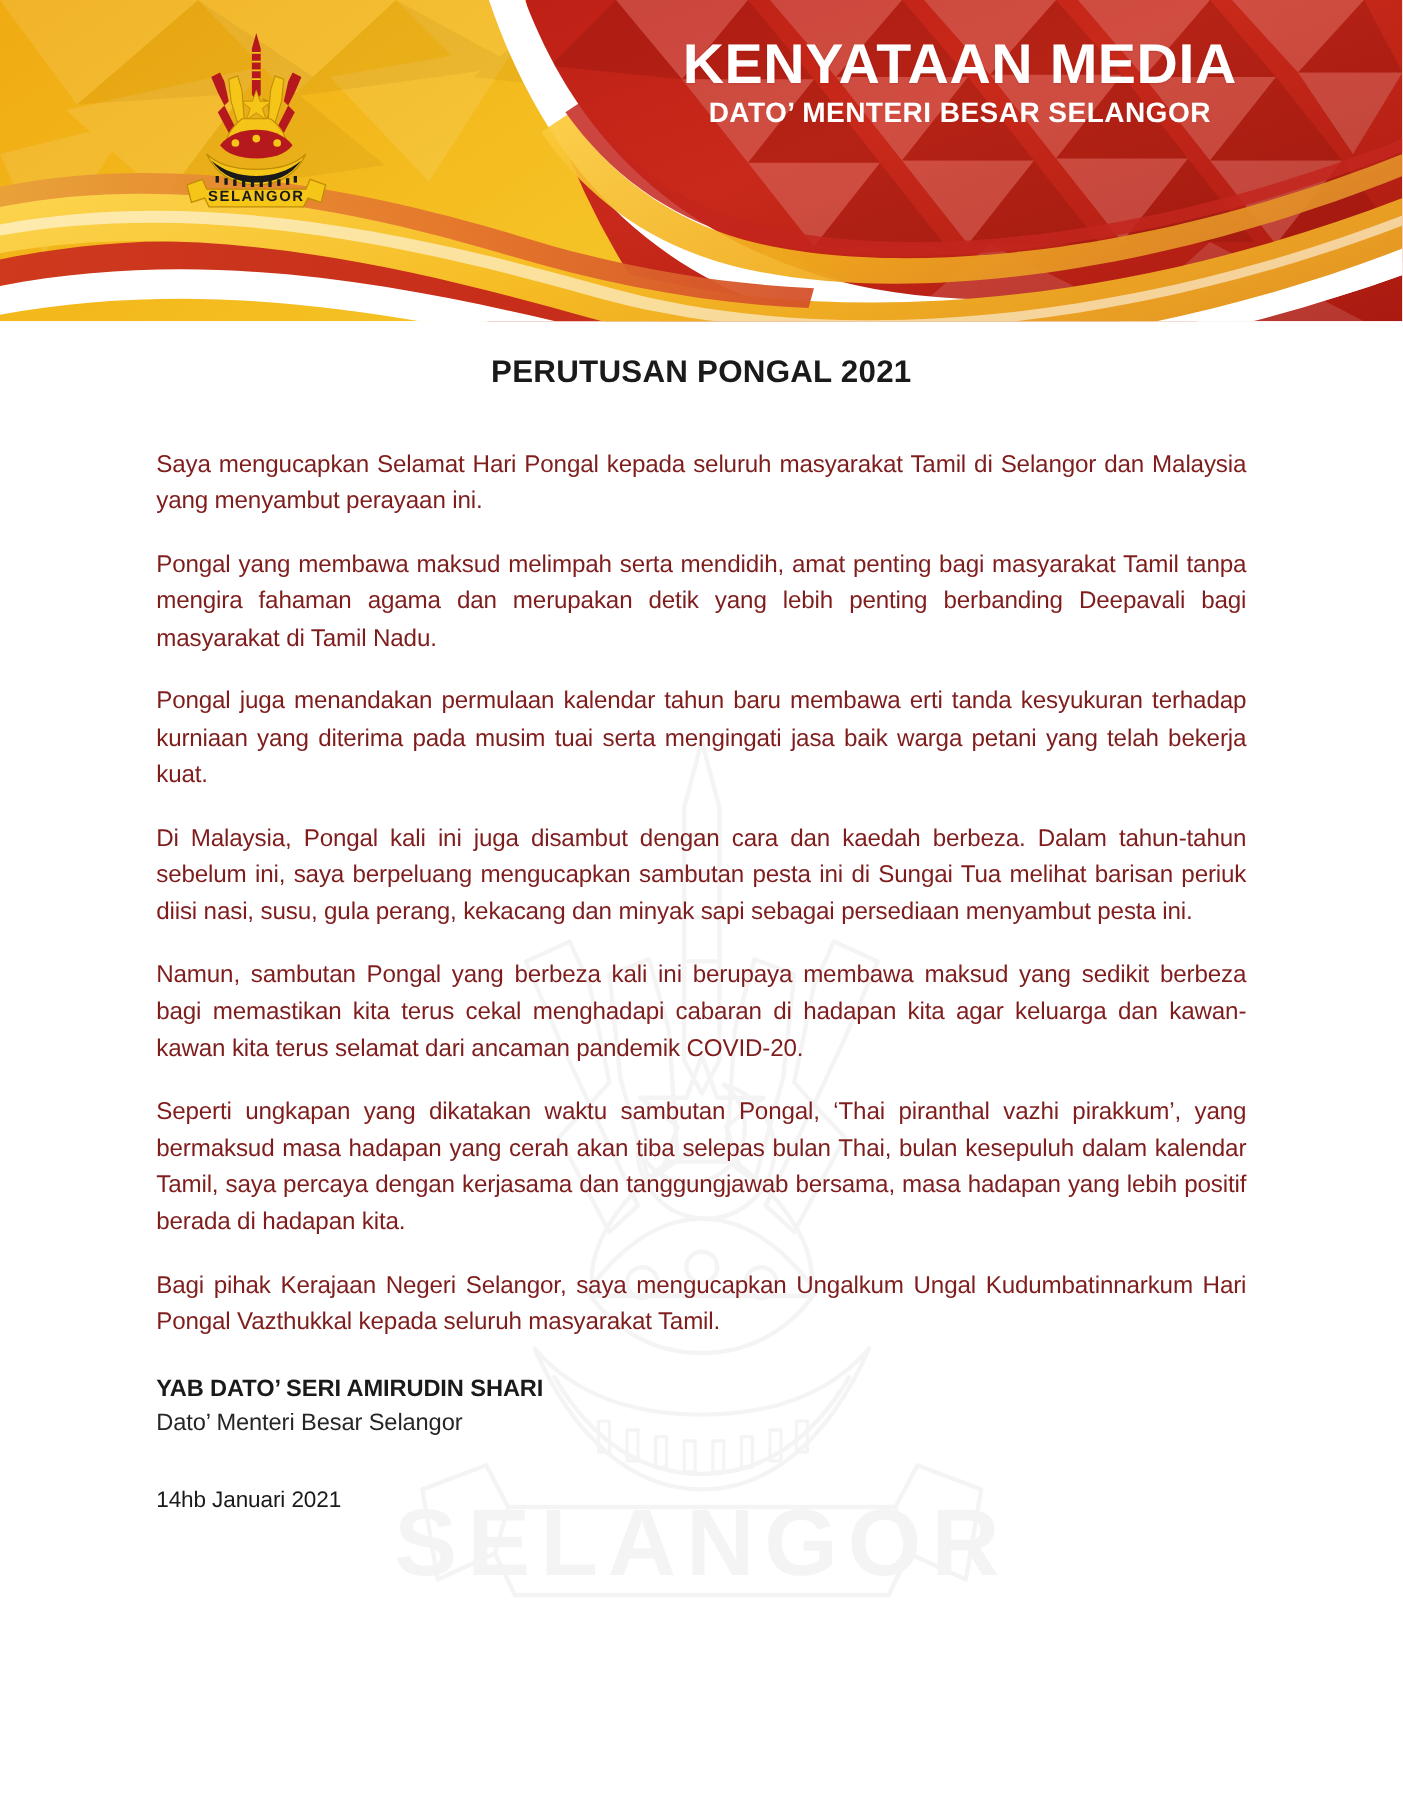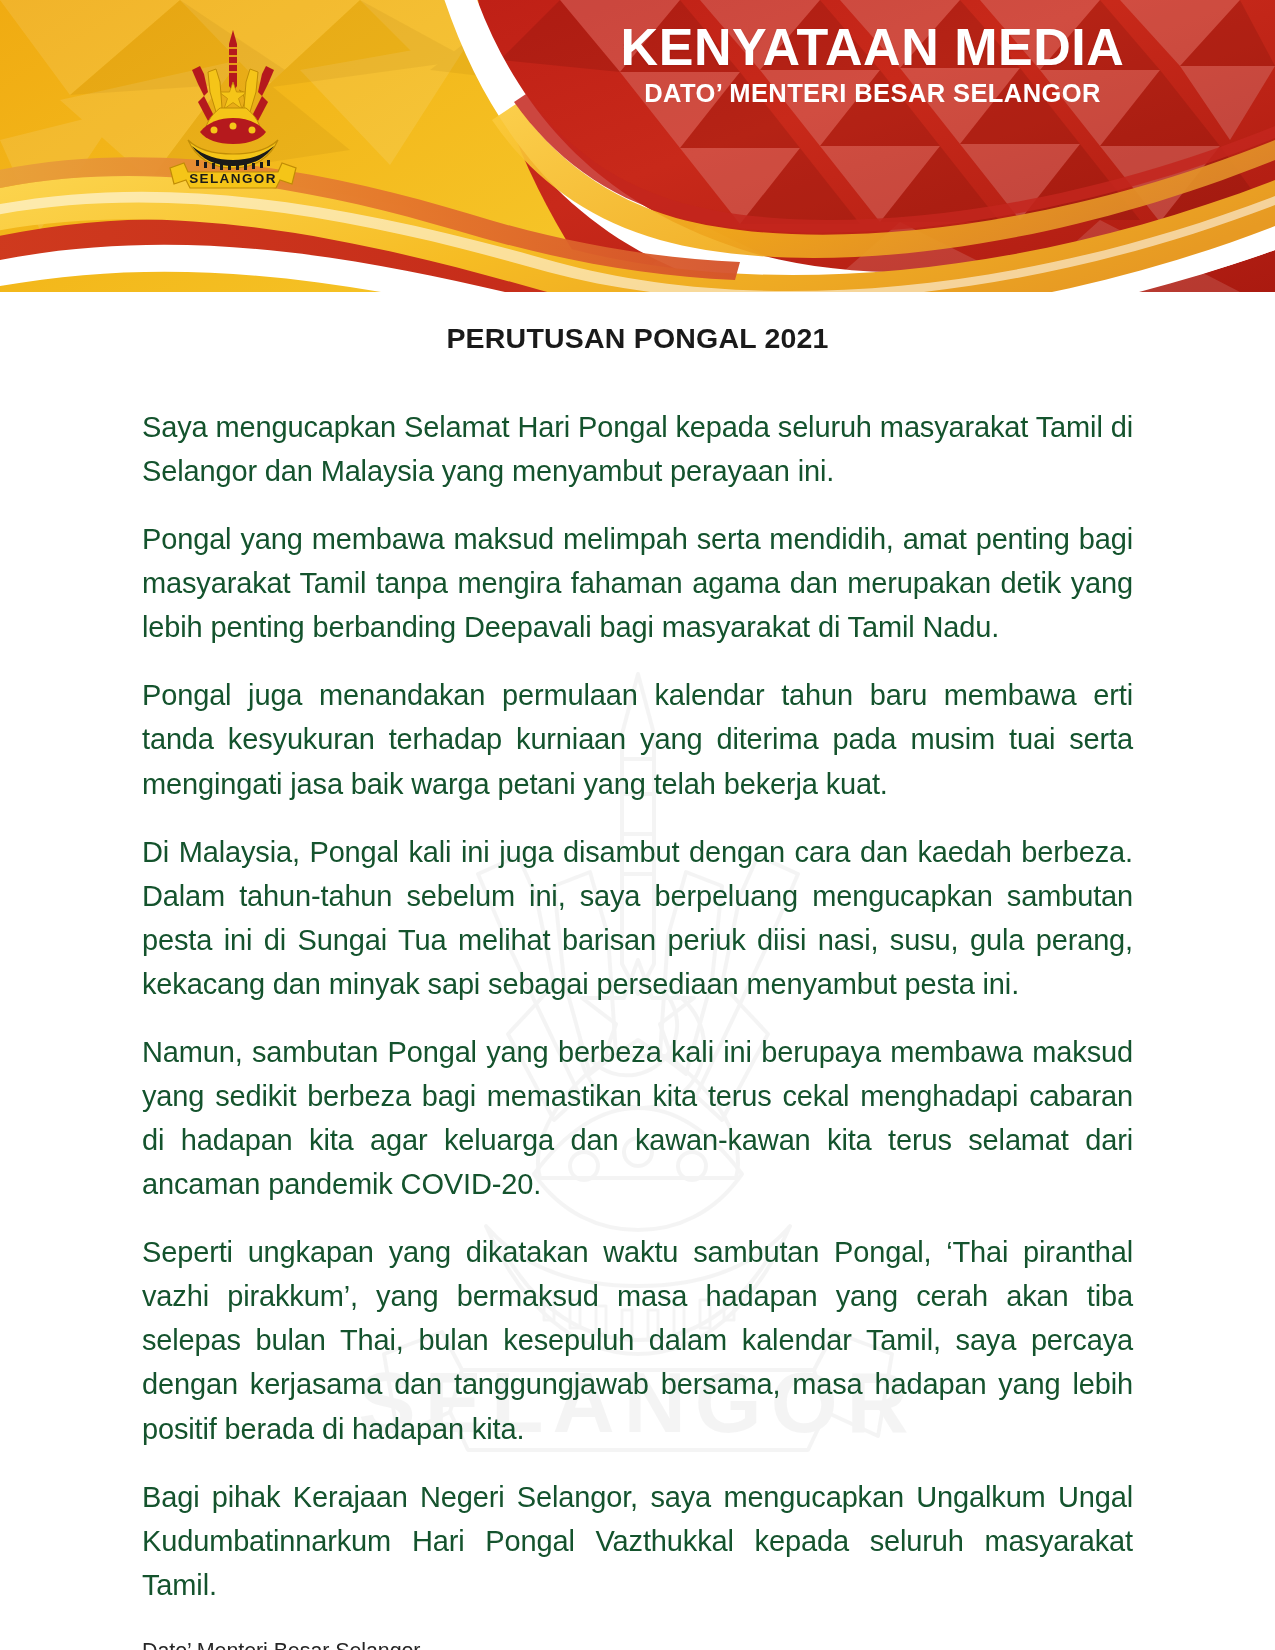--- a/index.html
+++ b/index.html
@@ -28,21 +28,21 @@
   .banner-svg {
     position: absolute;
     inset: 0;
     width: 1275px;
     height: 292px;
     display: block;
   }
   .banner-text {
     position: absolute;
     left: 545px;
-    top: 22px;
+    top: 32px;
     width: 655px;
     text-align: center;
     z-index: 6;
     pointer-events: none;
   }
   .kenyataan {
     font-family: "Liberation Sans", "DejaVu Sans", sans-serif;
     font-weight: 700;
     font-size: 51px;
     letter-spacing: 0.5px;
@@ -110,25 +110,25 @@
     font-weight: 700;
     font-size: 28.5px;
     letter-spacing: 0.2px;
     color: #1a1a1a;
     margin: 0;
     padding-top: 30px;
   }
   .para {
     font-family: "Liberation Sans", "DejaVu Sans", sans-serif;
     font-weight: 400;
-    font-size: 29px;
+    font-size: 22px;
     line-height: 1.52;
     text-align: justify;
     text-justify: inter-word;
-    color: #14532d;
+    color: #7f1d1d;
     margin: 0 0 24px 0;
     letter-spacing: -0.15px;
   }
   .para:first-of-type { margin-top: 50px; }
   .sig {
     margin-top: 32px;
   }
   .sig-name {
     font-family: "Liberation Sans", "DejaVu Sans", sans-serif;
     font-weight: 700;
@@ -405,18 +405,19 @@
 
     <p class="para">Saya mengucapkan Selamat Hari Pongal kepada seluruh masyarakat Tamil di Selangor dan Malaysia yang menyambut perayaan ini.</p>
     <p class="para">Pongal yang membawa maksud melimpah serta mendidih, amat penting bagi masyarakat Tamil tanpa mengira fahaman agama dan merupakan detik yang lebih penting berbanding Deepavali bagi masyarakat di Tamil Nadu.</p>
     <p class="para">Pongal juga menandakan permulaan kalendar tahun baru membawa erti tanda kesyukuran terhadap kurniaan yang diterima pada musim tuai serta mengingati jasa baik warga petani yang telah bekerja kuat.</p>
     <p class="para">Di Malaysia, Pongal kali ini juga disambut dengan cara dan kaedah berbeza. Dalam tahun-tahun sebelum ini, saya berpeluang mengucapkan sambutan pesta ini di Sungai Tua melihat barisan periuk diisi nasi, susu, gula perang, kekacang dan minyak sapi sebagai persediaan menyambut pesta ini.</p>
     <p class="para">Namun, sambutan Pongal yang berbeza kali ini berupaya membawa maksud yang sedikit berbeza bagi memastikan kita terus cekal menghadapi cabaran di hadapan kita agar keluarga dan kawan-kawan kita terus selamat dari ancaman pandemik COVID-20.</p>
     <p class="para">Seperti ungkapan yang dikatakan waktu sambutan Pongal, ‘Thai piranthal vazhi pirakkum’, yang bermaksud masa hadapan yang cerah akan tiba selepas bulan Thai, bulan kesepuluh dalam kalendar Tamil, saya percaya dengan kerjasama dan tanggungjawab bersama, masa hadapan yang lebih positif berada di hadapan kita.</p>
     <p class="para">Bagi pihak Kerajaan Negeri Selangor, saya mengucapkan Ungalkum Ungal Kudumbatinnarkum Hari Pongal Vazthukkal kepada seluruh masyarakat Tamil.</p>
 
     <div class="sig">
+      <p class="sig-name">YAB DATO’ SERI AMIRUDIN SHARI</p>
       <p class="sig-role">Dato’ Menteri Besar Selangor</p>
       <p class="sig-date">14hb Januari 2021</p>
     </div>
 
   </div>
 </div>
 
 </body></html>

